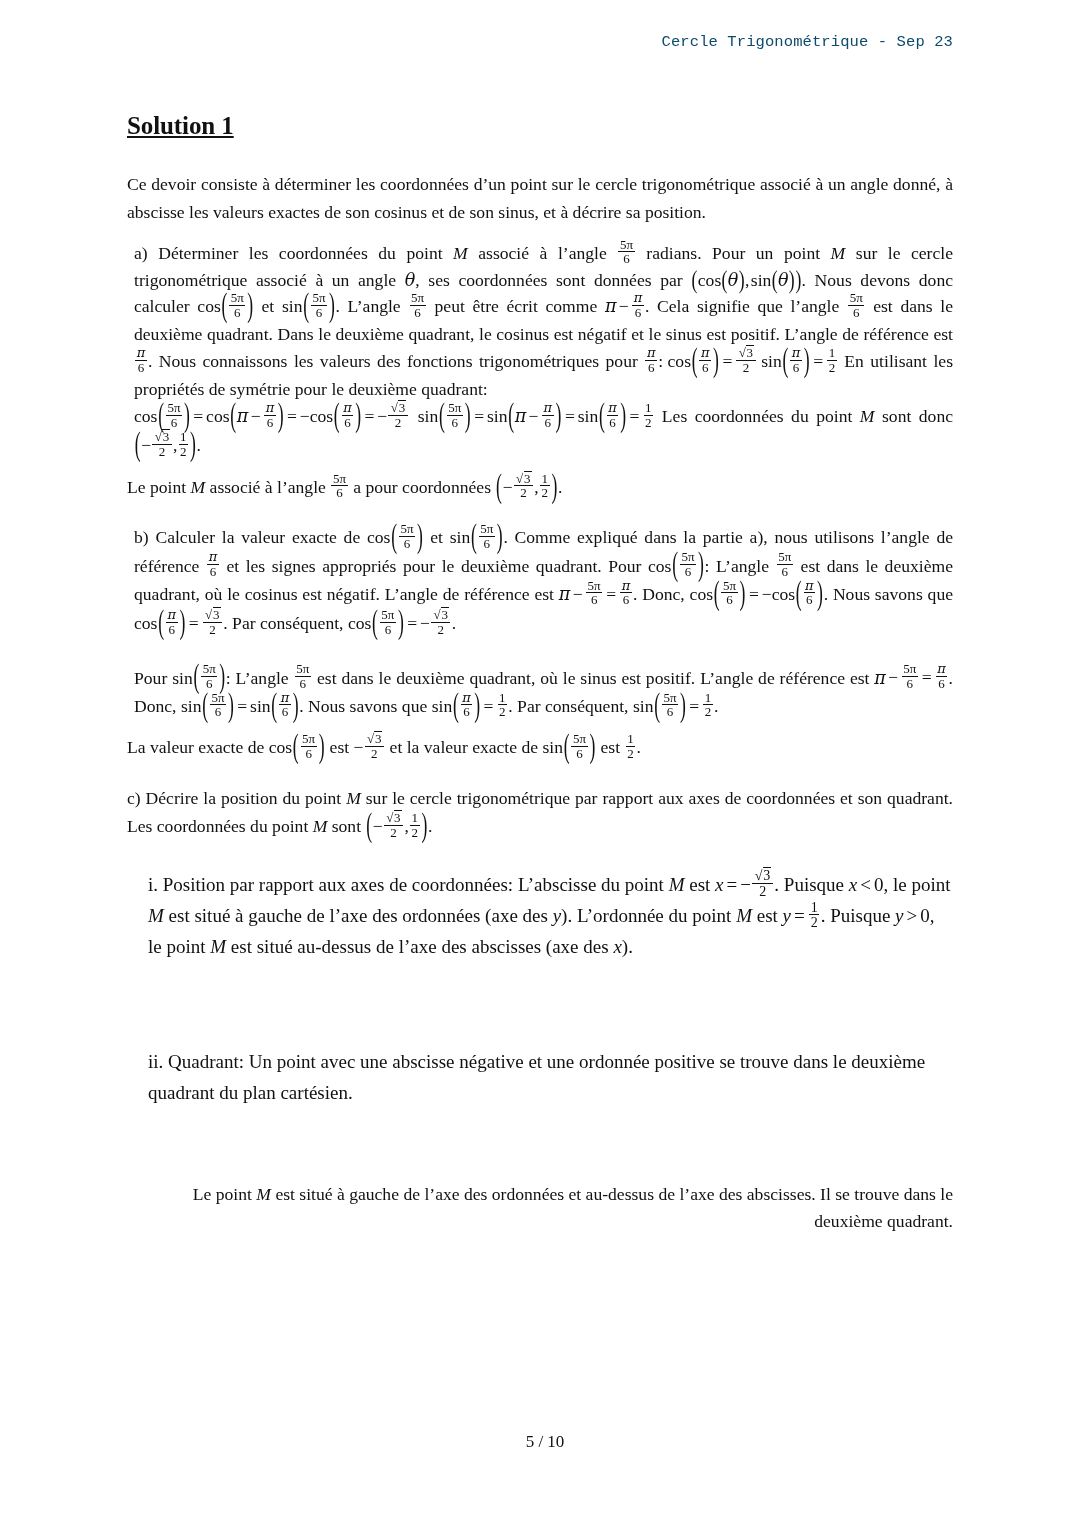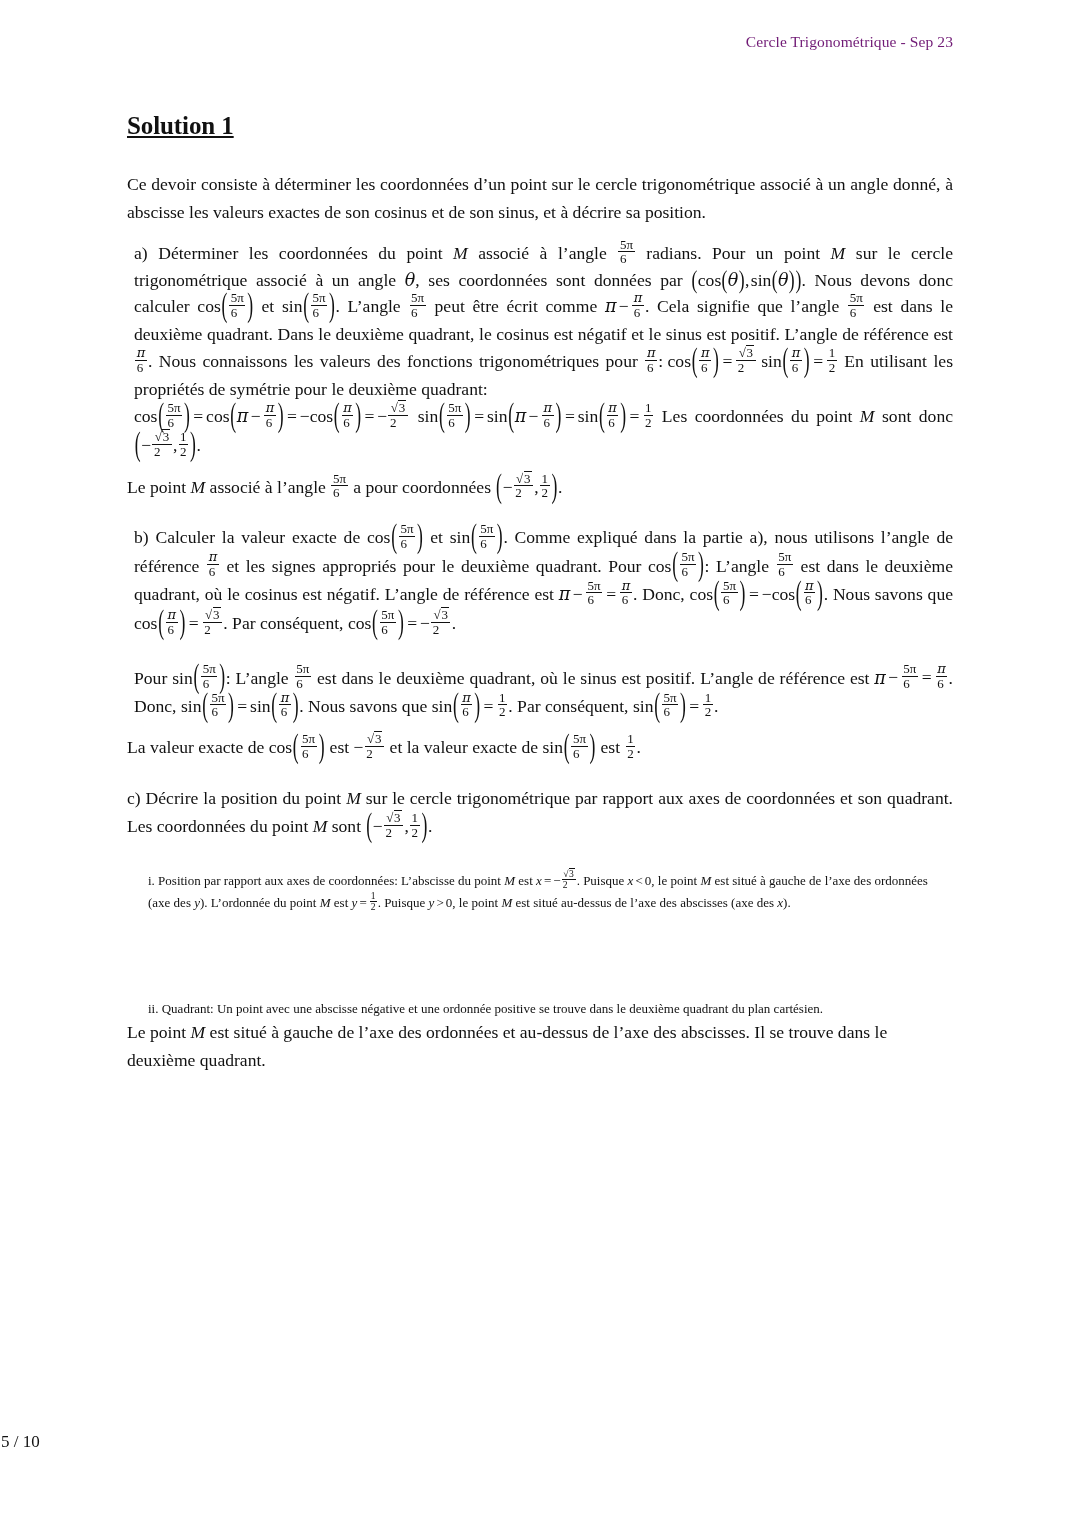--- a/index.html
+++ b/index.html
@@ -14,23 +14,24 @@
     background: #ffffff;
     font-family: "Liberation Serif", "DejaVu Serif", serif;
     color: #111111;
     overflow: hidden;
   }
   .running-header {
     position: absolute;
     top: 33px;
     right: 127px;
     font-size: 15.5px;
-    color: #701a75;
+    color: #0c4a6e;
     letter-spacing: 0.1px;
     white-space: nowrap;
+    font-family: Liberation Mono, monospace;
   }
   .content {
     position: absolute;
     left: 127px;
     top: 112px;
     width: 826px;
   }
   h1.section-title {
     font-size: 25px;
     font-weight: bold;
@@ -54,53 +55,55 @@
   p.result {
     margin-top: 12px;
     margin-bottom: 22px;
     text-align: left;
   }
   .sub-list {
     margin: 28px 0 0 0;
     padding: 0;
   }
   p.sub-item {
-    font-size: 13px;
+    font-size: 19px;
     line-height: 1.62;
     margin: 8px 0 0 21px;
     text-align: left;
     width: 805px;
   }
   p.sub-item-2 {
     margin-top: 84px;
   }
   p.final {
-    text-align: left;
+    margin-top: 72px;
+    text-align: right;
   }
   .page-number {
     position: absolute;
-    left: 1px;
+    left: 10px;
     right: 0;
     top: 1432px;
-    text-align: left;
+    text-align: center;
     font-size: 17px;
     color: #111111;
   }
 
   
   .mi { font-style: italic; font-family: "Liberation Serif", "DejaVu Serif", serif; }
   .mgreek { font-style: italic; font-family: "DejaVu Serif", serif; }
   .mop { font-style: normal; }
   .mrel { padding: 0 0.16em; font-style: normal; }
   .mbin { padding: 0 0.13em; font-style: normal; }
   .mneg { font-style: normal; }
 
   .frac {
     display: inline-block;
     vertical-align: -0.52em;
+    text-align: center;
     font-size: 0.74em;
     line-height: 1.05;
     margin: 0 0.09em;
     position: relative;
     top: -0.16em;
   }
   .frac .num { display: block; padding: 0 0.12em; }
   .frac .den { display: block; padding: 0 0.12em; border-top: 1px solid #111; }
 
   .paren {

